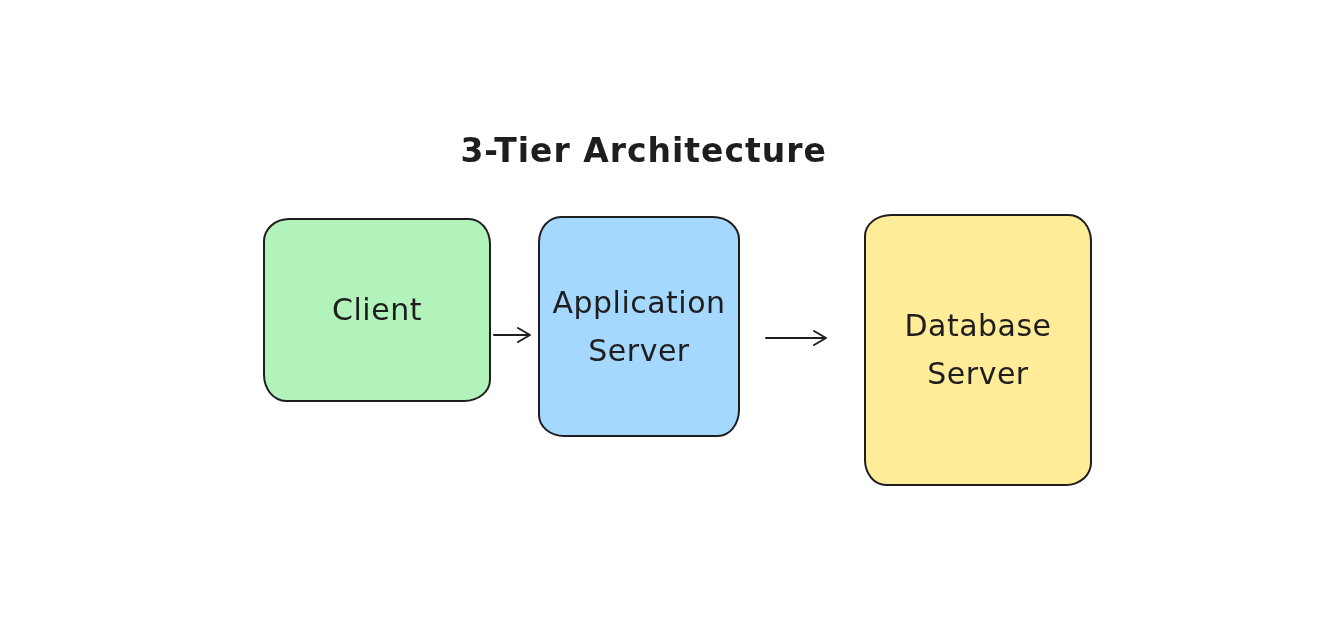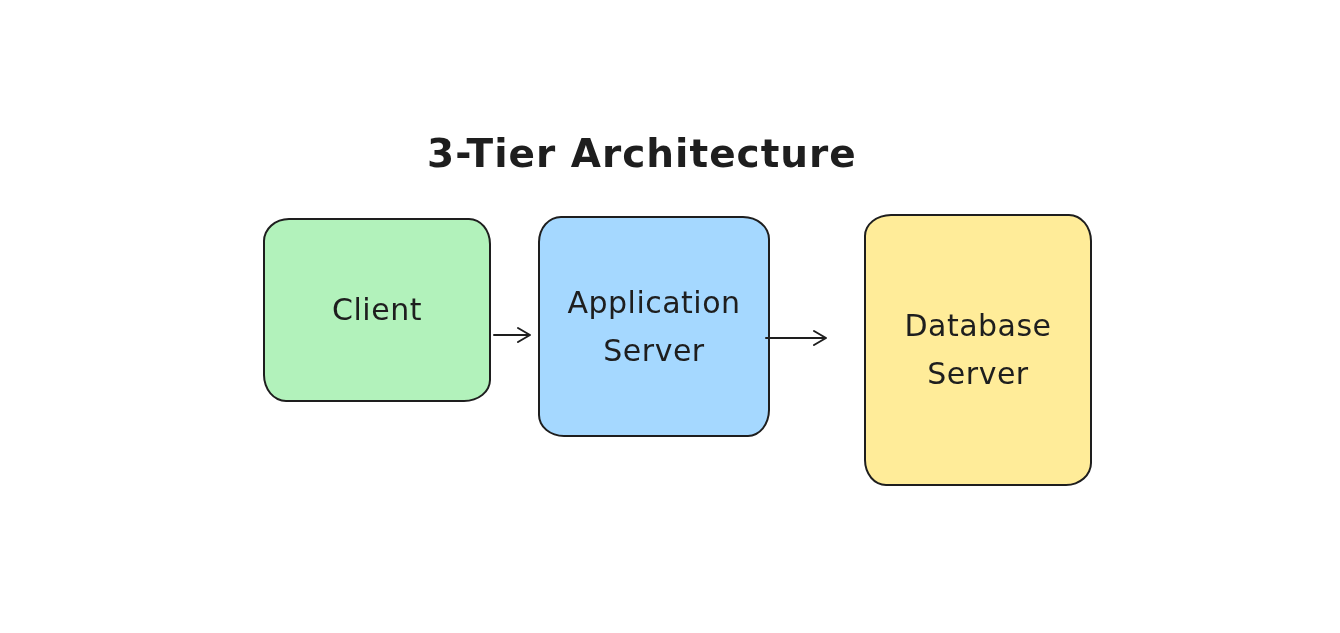--- a/index.html
+++ b/index.html
@@ -13,22 +13,22 @@
     width: 1340px;
     height: 633px;
     background: #ffffff;
     overflow: hidden;
   }
   .diagram-title {
     position: absolute;
     left: 427px;
     top: 131px;
     width: 400px;
-    text-align: center;
-    font-size: 39px;
+    text-align: right;
+    font-size: 33px;
     font-weight: 600;
     letter-spacing: 1px;
     color: #1e1e1e;
     white-space: nowrap;
   }
   .node {
     position: absolute;
     box-sizing: border-box;
     border: 2.5px solid #1e1e1e;
     display: flex;
@@ -40,21 +40,21 @@
     line-height: 48px;
     letter-spacing: 0.5px;
     padding: 0 6px;
   }
   
   .node-client {
     left: 263px; top: 218px; width: 228px; height: 184px;
     border-radius: 26px 22px 27px 23px / 23px 26px 22px 27px;
   }
   .node-app-server {
-    left: 538px; top: 216px; width: 232px; height: 221px;
+    left: 538px; top: 216px; width: 202px; height: 221px;
     border-radius: 23px 27px 22px 26px / 26px 23px 27px 22px;
   }
   .node-db-server {
     left: 831px; top: 214px; width: 228px; height: 272px;
     border-radius: 27px 23px 26px 22px / 22px 27px 23px 26px;
     margin-left: 33px;
   }
   .edge {
     position: absolute;
     overflow: visible;

